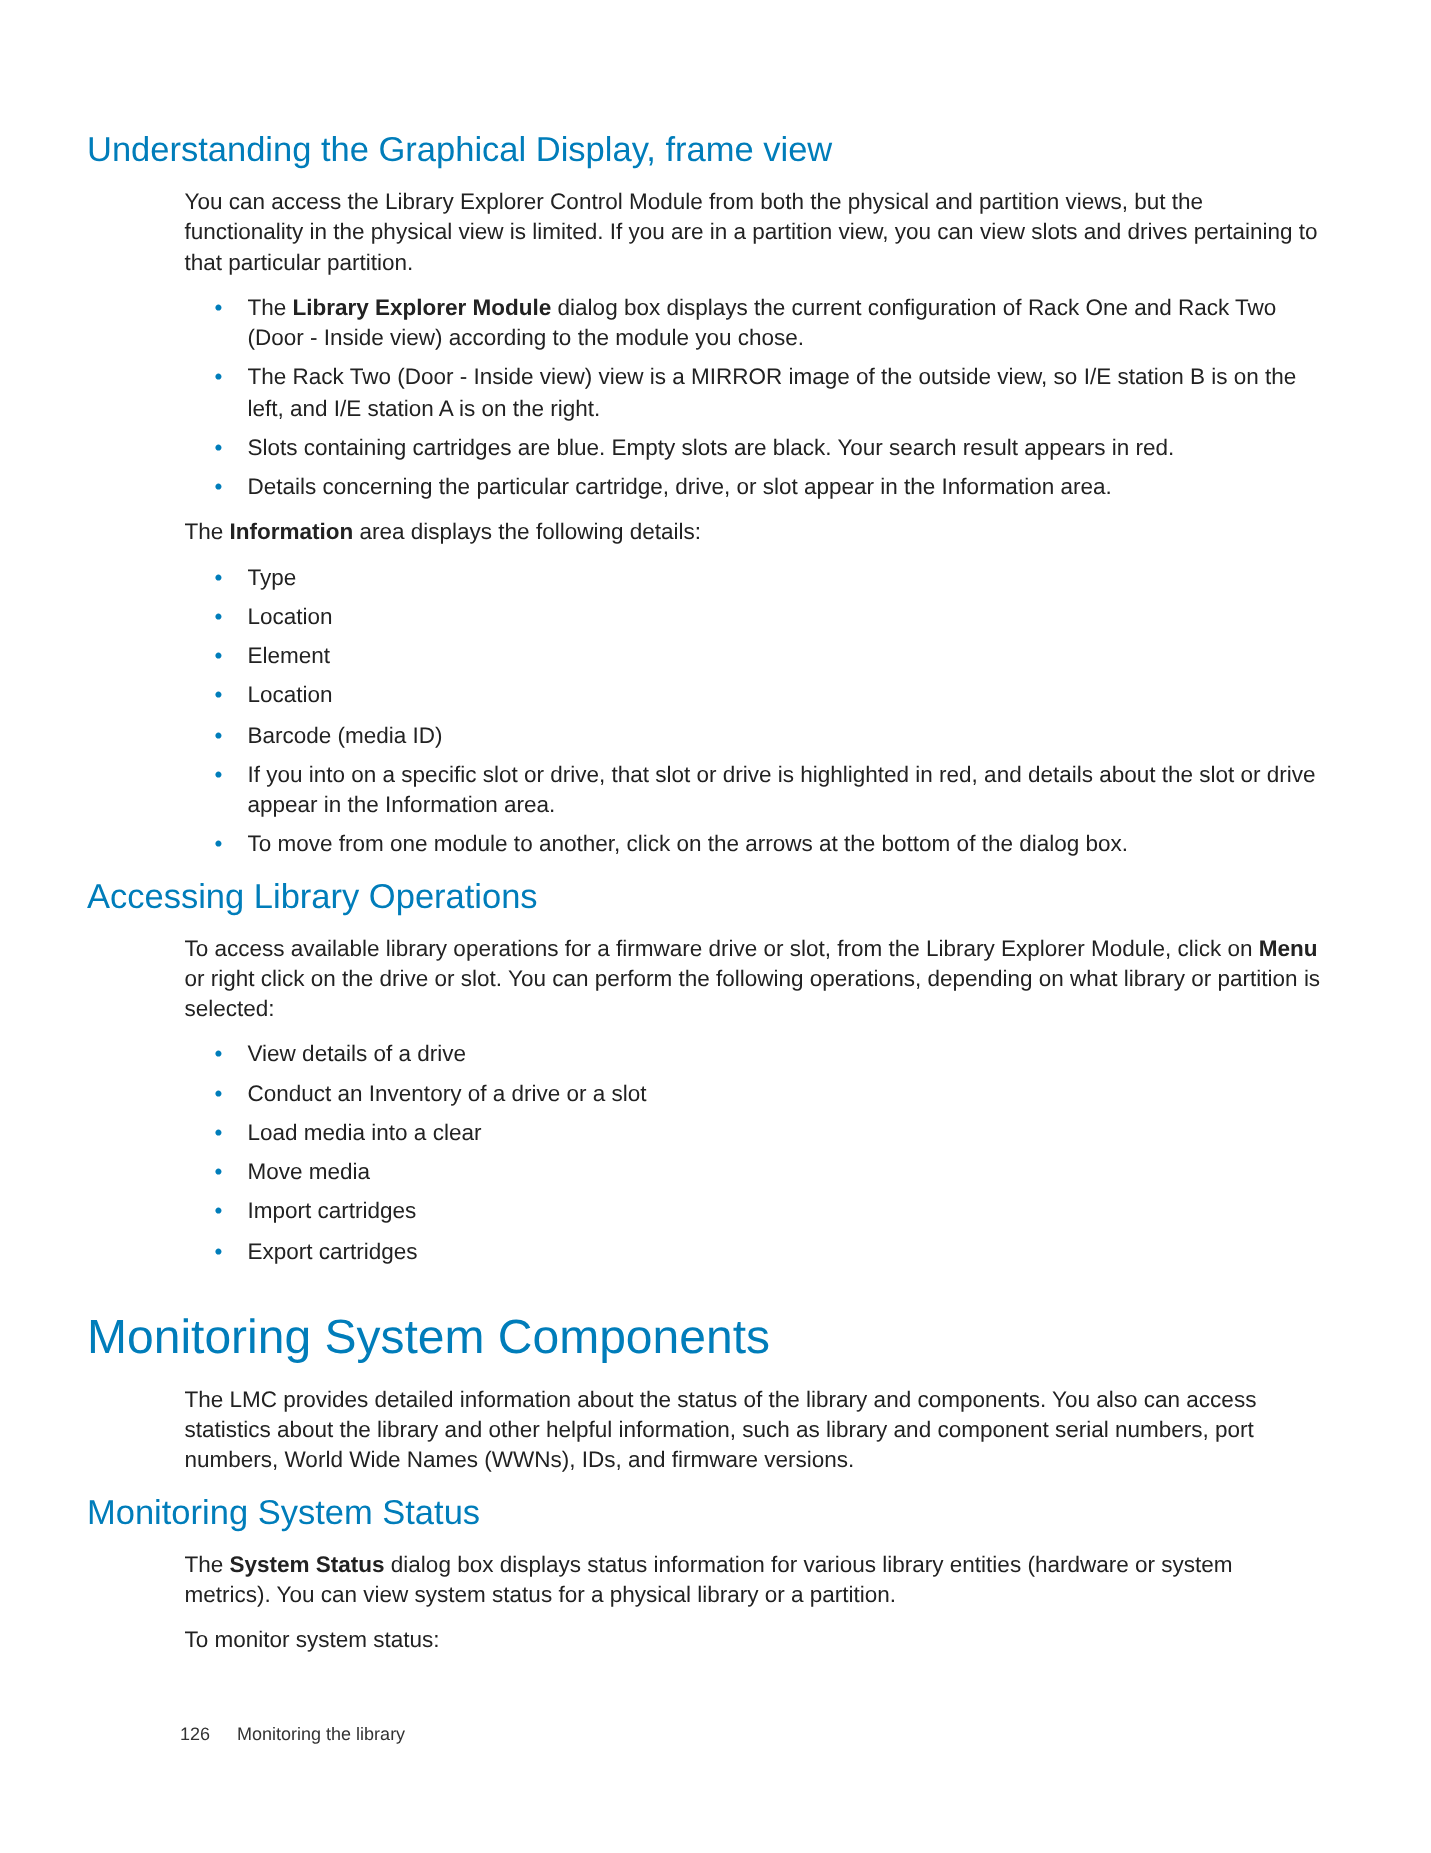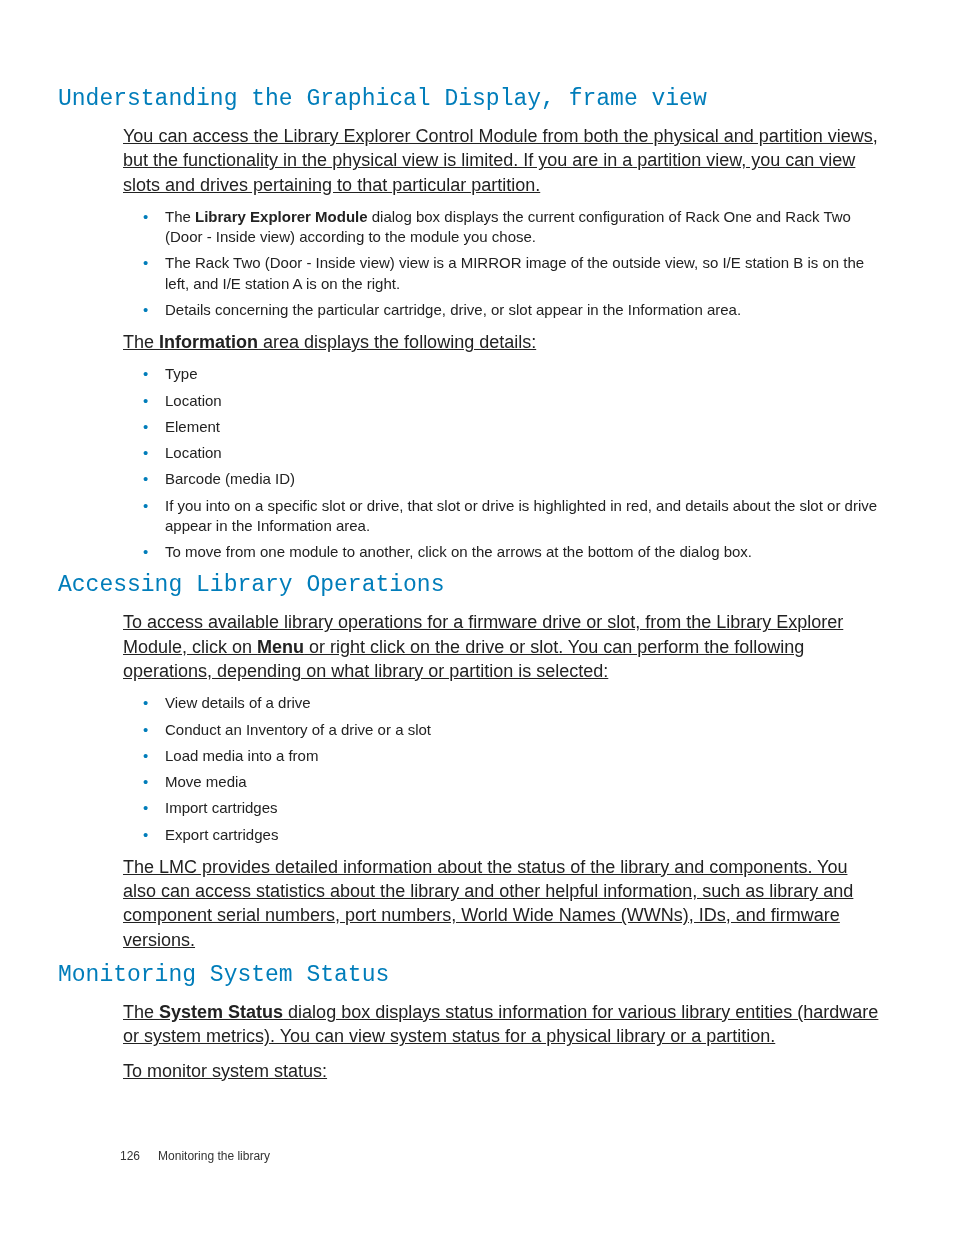--- a/index.html
+++ b/index.html
@@ -13,38 +13,37 @@
     position: relative;
   }
   .page {
     padding: 80px 72px 40px 58px;
   }
   .h2 {
     color: #007dba;
     font-size: 23px;
     font-weight: 400;
     margin: 6px 0 12px 0;
-    font-family: Liberation Mono, monospace;
+    font-family: Liberation Sans, sans-serif;
   }
   .h1 {
     color: #007dba;
     font-size: 32px;
     font-weight: 400;
     margin: 28px 0 14px 0;
     font-family: "Segoe UI Light", "Helvetica Neue", Arial, sans-serif;
   }
   .body-block {
     margin-left: 65px;
   }
   p {
-    font-size: 18px;
+    font-size: 15px;
     line-height: 1.35;
     margin: 8px 0 10px 0;
     color: #222;
-    text-decoration: underline;
   }
   ul {
     list-style: none;
     padding: 0;
     margin: 6px 0 10px 0;
   }
   li {
     font-size: 15px;
     line-height: 1.35;
     margin: 4px 0 6px 0;
@@ -76,47 +75,49 @@
 <body>
 
 <div class="page">
 
   <div class="h2">Understanding the Graphical Display, frame view</div>
   <div class="body-block">
     <p>You can access the Library Explorer Control Module from both the physical and partition views, but the functionality in the physical view is limited. If you are in a partition view, you can view slots and drives pertaining to that particular partition.</p>
     <ul>
       <li><span>The </span><span class="bold">Library Explorer Module</span><span> dialog box displays the current configuration of Rack One and Rack Two (Door - Inside view) according to the module you chose.</span></li>
       <li>The Rack Two (Door - Inside view) view is a MIRROR image of the outside view, so I/E station B is on the left, and I/E station A is on the right.</li>
+      <li>Slots containing cartridges are blue. Empty slots are black. Your search result appears in red.</li>
       <li>Details concerning the particular cartridge, drive, or slot appear in the Information area.</li>
     </ul>
     <p><span>The </span><span class="bold">Information</span><span> area displays the following details:</span></p>
     <ul>
       <li>Type</li>
       <li>Location</li>
       <li>Element</li>
       <li>Location</li>
       <li>Barcode (media ID)</li>
       <li>If you into on a specific slot or drive, that slot or drive is highlighted in red, and details about the slot or drive appear in the Information area.</li>
       <li>To move from one module to another, click on the arrows at the bottom of the dialog box.</li>
     </ul>
   </div>
 
   <div class="h2">Accessing Library Operations</div>
   <div class="body-block">
     <p><span>To access available library operations for a firmware drive or slot, from the Library Explorer Module, click on </span><span class="bold">Menu</span><span> or right click on the drive or slot. You can perform the following operations, depending on what library or partition is selected:</span></p>
     <ul>
       <li>View details of a drive</li>
       <li>Conduct an Inventory of a drive or a slot</li>
-      <li>Load media into a from</li>
+      <li>Load media into a clear</li>
       <li>Move media</li>
       <li>Import cartridges</li>
       <li>Export cartridges</li>
     </ul>
   </div>
 
+  <div class="h1">Monitoring System Components</div>
   <div class="body-block">
     <p>The LMC provides detailed information about the status of the library and components. You also can access statistics about the library and other helpful information, such as library and component serial numbers, port numbers, World Wide Names (WWNs), IDs, and firmware versions.</p>
   </div>
 
   <div class="h2">Monitoring System Status</div>
   <div class="body-block">
     <p><span>The </span><span class="bold">System Status</span><span> dialog box displays status information for various library entities (hardware or system metrics). You can view system status for a physical library or a partition.</span></p>
     <p>To monitor system status:</p>
   </div>
 

